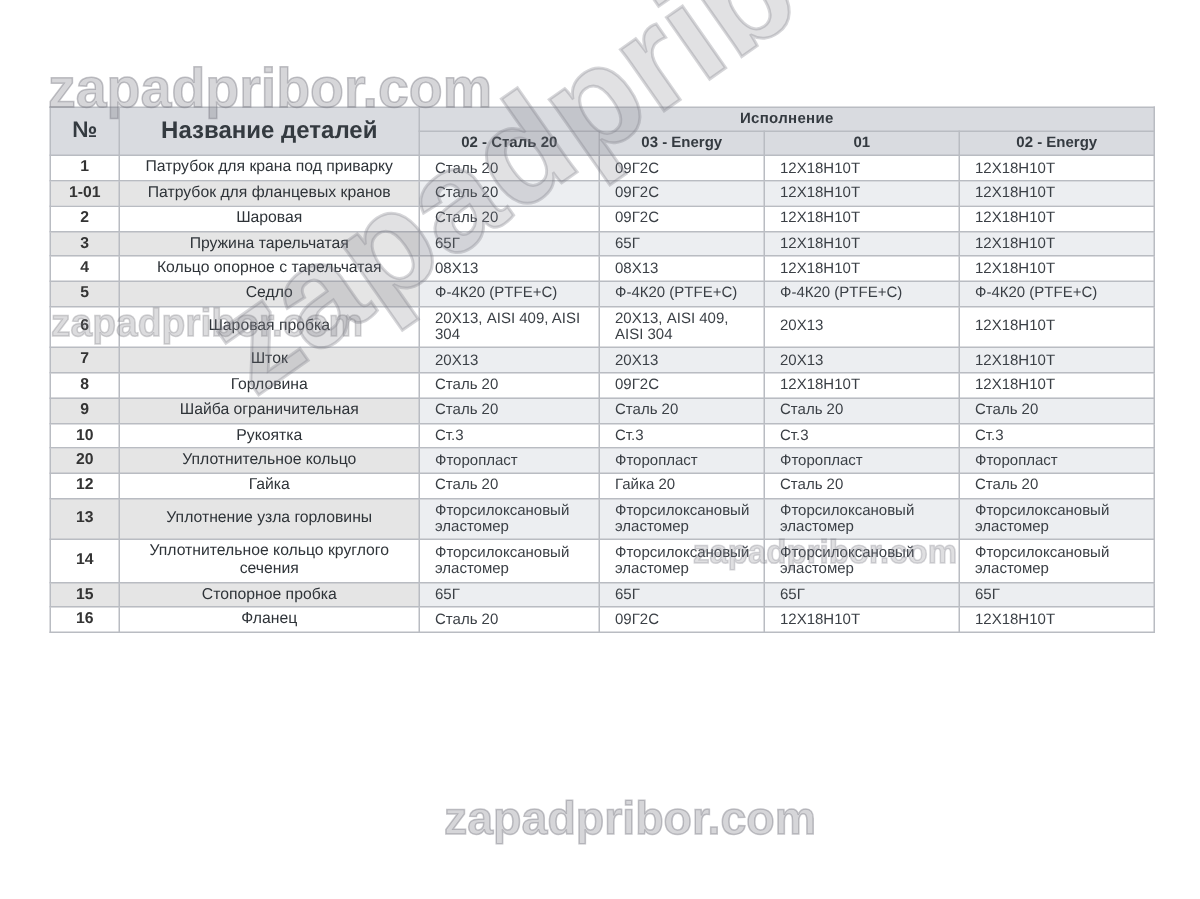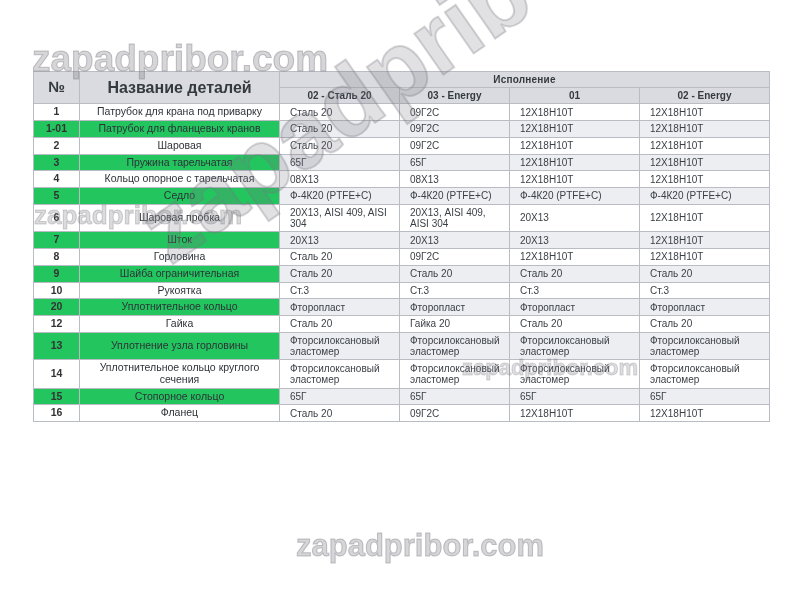--- a/index.html
+++ b/index.html
@@ -114,21 +114,21 @@
     padding-left: 10px;
     font-size: 10px;
     color: #3a3f45;
   }
   tbody tr.alt td {
     background: #eceef1;
   }
   tbody tr td {
     background: #ffffff;
   }
-  tbody tr.alt td.c-no, tbody tr.alt td.c-name { background: #22c55e; }
+  tbody tr.alt td.c-no, tbody tr.alt td.c-name { background: #e5e5e5; }
 </style>
 </head>
 <body>
 
 <div id="page">
 
   <div class="table-wrap">
     <table class="spec">
       <colgroup>
         <col style="width:46px">
@@ -267,21 +267,21 @@
         <tr>
           <td class="c-no">14</td>
           <td class="c-name">Уплотнительное кольцо круглого сечения</td>
           <td class="c-val">Фторсилоксановый эластомер</td>
           <td class="c-val">Фторсилоксановый эластомер</td>
           <td class="c-val">Фторсилоксановый эластомер</td>
           <td class="c-val">Фторсилоксановый эластомер</td>
         </tr>
         <tr class="alt">
           <td class="c-no">15</td>
-          <td class="c-name">Стопорное кольцо</td>
+          <td class="c-name">Стопорное пробка</td>
           <td class="c-val">65Г</td>
           <td class="c-val">65Г</td>
           <td class="c-val">65Г</td>
           <td class="c-val">65Г</td>
         </tr>
         <tr>
           <td class="c-no">16</td>
           <td class="c-name">Фланец</td>
           <td class="c-val">Сталь 20</td>
           <td class="c-val">09Г2С</td>

